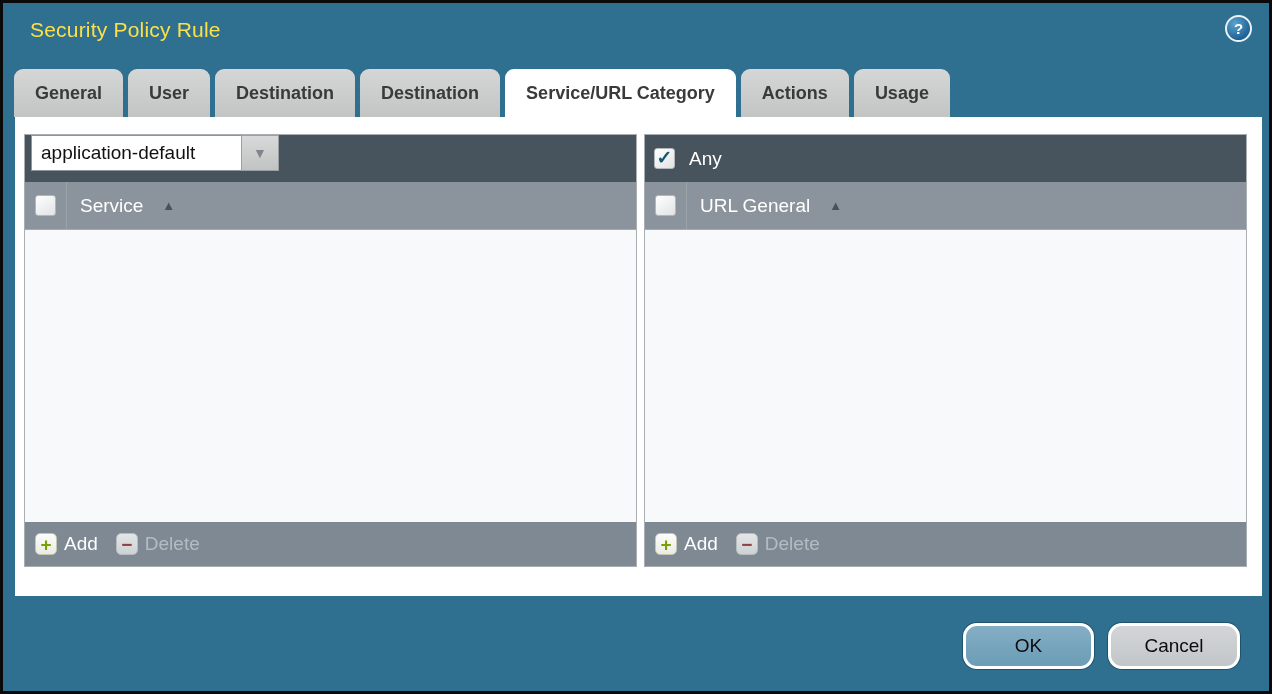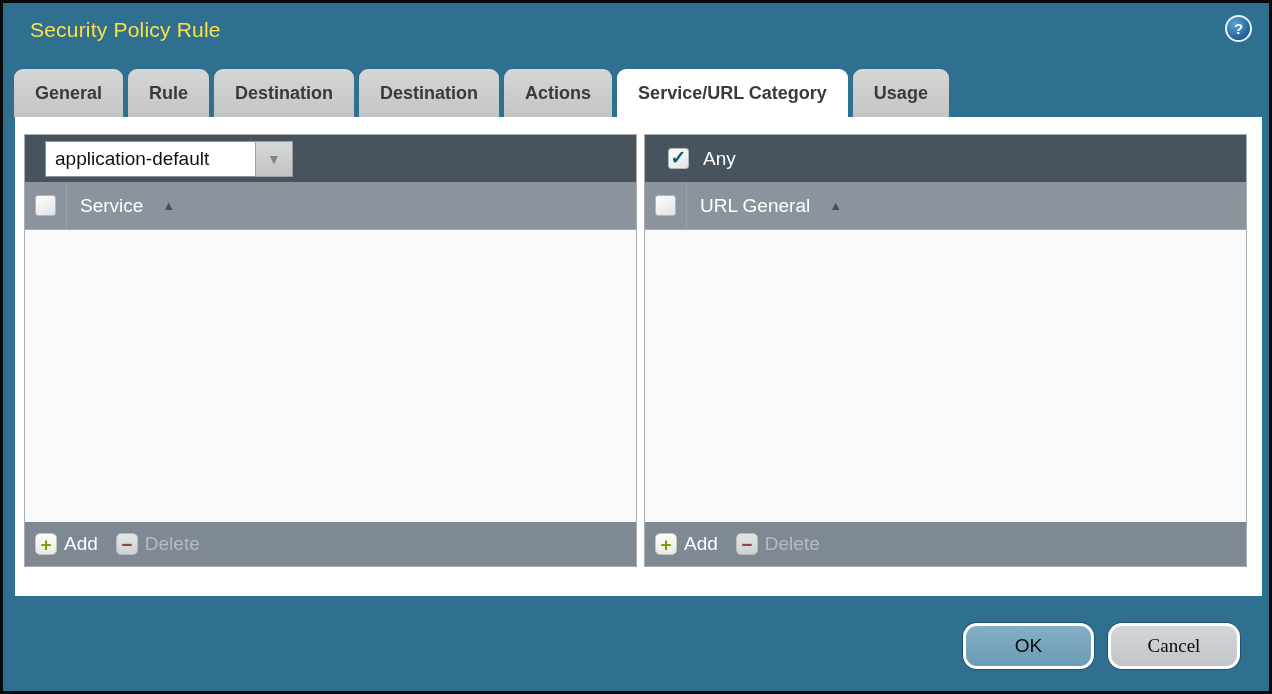--- a/index.html
+++ b/index.html
@@ -30,21 +30,21 @@
   }
   .tab.active { background:#ffffff; }
   
   .content { position:absolute; left:12px; top:114px; width:1247px; height:479px; background:#fff; }
   .panel {
     position:absolute; top:17px; height:433px; box-sizing:border-box;
     border:1px solid #a9aeb3; display:flex; flex-direction:column; background:#f8f9fa;
   }
   .panel.left  { left:9px;  width:613px; }
   .panel.right { left:629px; width:603px; }
-  .panel-toolbar { height:47px; flex:none; background:#47545d; display:flex; align-items:center; padding:0 20px; }
+  .panel-toolbar { height:47px; flex:none; background:#47545d; display:flex; padding:0 6px; }
   
   .dropdown { display:flex; height:36px; }
   .dropdown input {
     width:210px; height:36px; box-sizing:border-box; border:1px solid #8d959b; border-right:none;
     padding:0 0 0 9px; font-size:19px; font-family:inherit; color:#111; background:#fff; outline:none;
   }
   .dd-btn {
     width:38px; height:36px; box-sizing:border-box; cursor:pointer;
     background:linear-gradient(#d8dada,#c1c3c3); border:1px solid #9aa0a4;
     display:flex; align-items:center; justify-content:center; color:#7e858b; font-size:14px;
@@ -74,37 +74,37 @@
   .aicon.del { background:linear-gradient(#e3e5e6,#cfd2d4); border:1px solid #b7bcbf; color:#8d4444; }
   .action.disabled { color:#b4bcc2; cursor:default; }
   
   .btn-row { position:absolute; right:29px; bottom:22px; display:flex; gap:14px; }
   .btn {
     height:46px; box-sizing:border-box; border-radius:14px; border:3px solid #ffffff;
     font-size:19px; color:#0b0b0b; display:flex; align-items:center; justify-content:center;
     box-shadow:0 0 0 1px rgba(8,28,40,.35); cursor:pointer; font-family:inherit;
   }
   .btn.ok     { width:131px; background:linear-gradient(#84aec5,#6c9cb6); }
-  .btn.cancel { width:132px; background:linear-gradient(#d3d6d9,#c2c6c9);font-family:Liberation Serif, serif; }
+  .btn.cancel { width:132px; background:linear-gradient(#d3d6d9,#c2c6c9); }
 </style>
 </head>
 <body>
 
 <div class="dialog">
 
   <div class="title">Security Policy Rule</div>
   <div class="help">?</div>
 
   <div class="tabs">
     <div class="tab">General</div>
-    <div class="tab">Rule</div>
+    <div class="tab">User</div>
     <div class="tab">Destination</div>
     <div class="tab">Destination</div>
+    <div class="tab active">Service/URL Category</div>
     <div class="tab">Actions</div>
-    <div class="tab active">Service/URL Category</div>
     <div class="tab">Usage</div>
   </div>
 
   <div class="content">
 
     <div class="panel left">
       <div class="panel-toolbar">
         <div class="dropdown">
           <input readonly="" value="application-default" style="">
           <div class="dd-btn">▼</div>

